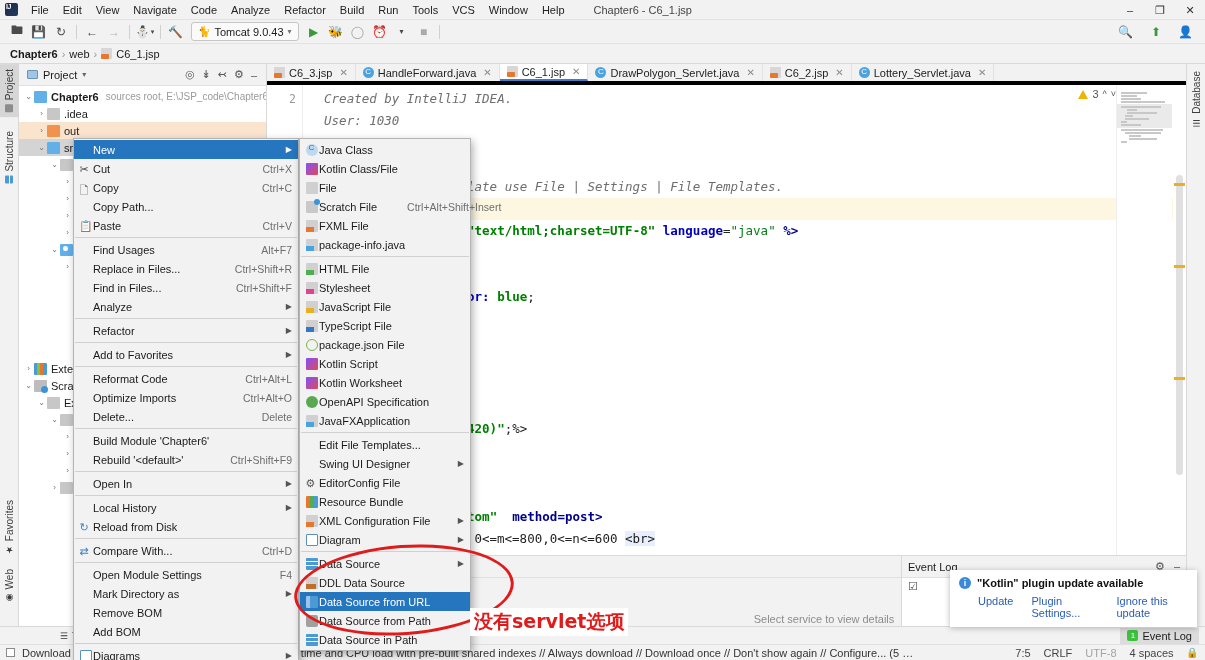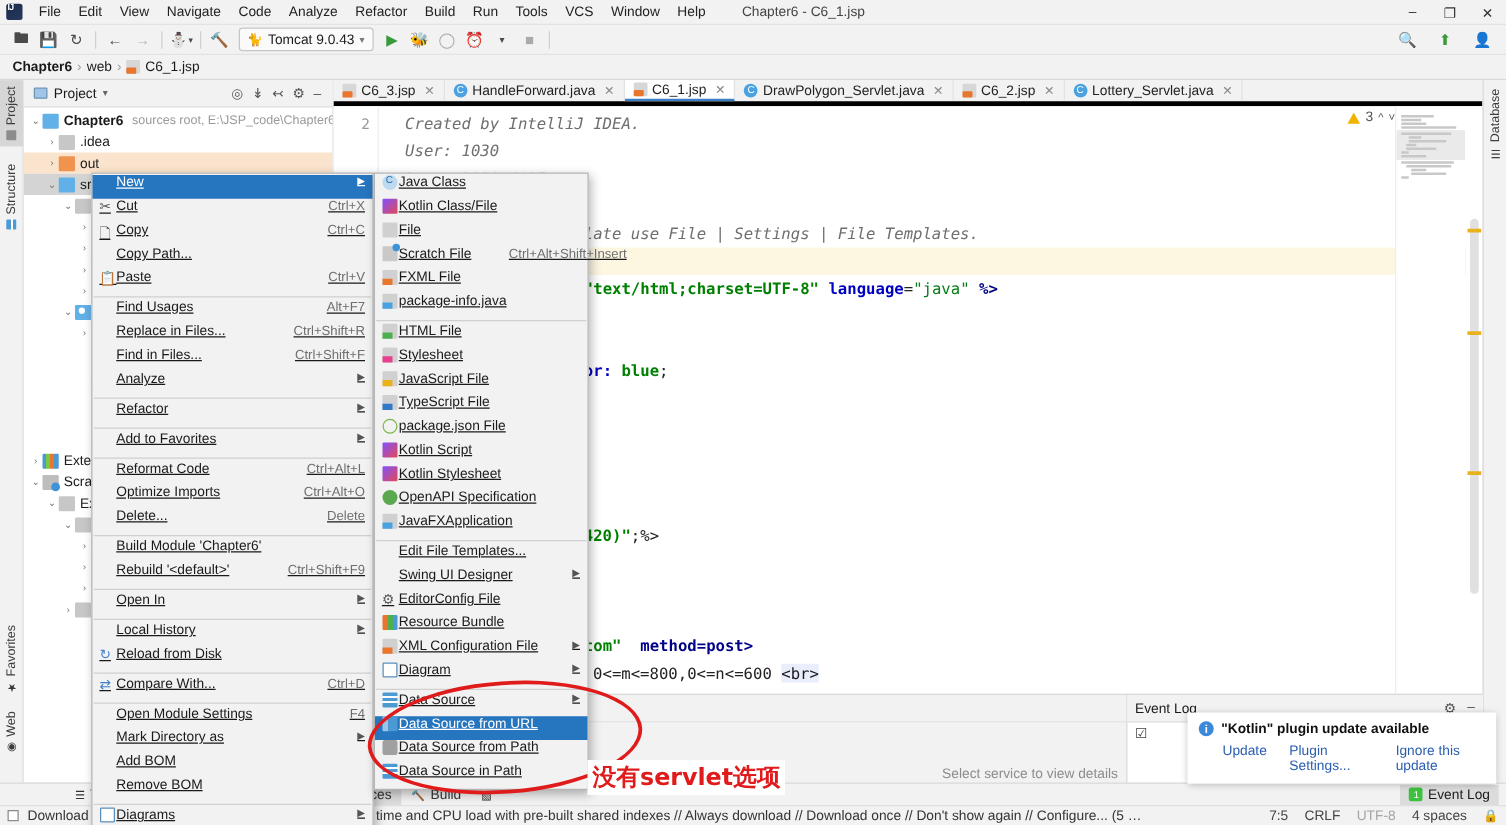--- a/index.html
+++ b/index.html
@@ -158,21 +158,21 @@
   .statusbar{position:absolute;left:0;right:0;bottom:0;height:16px;background:#f2f2f2;border-top:1px solid #e0e0e0;display:flex;align-items:center;font-size:11px;padding:0 6px;color:#333;}
   .sb-check{width:9px;height:9px;border:1px solid #8a8a8a;margin-right:7px;background:#fff;}
   .sb-right{margin-left:auto;display:flex;gap:13px;align-items:center;color:#444;}
   .sb-dim{color:#a5a5a5;}
 
   
   .ctxmenu{
     position:absolute;background:#f2f2f2;border:1px solid #b4b4b4;
     box-shadow:2px 3px 8px rgba(0,0,0,.3);z-index:100;padding:1px 0;font-size:11px;
   }
-  .mi{height:19px;display:flex;align-items:flex-start;padding:0 6px 0 4px;white-space:nowrap;color:#1a1a1a;text-decoration:underline;}
+  .mi{height:19px;display:flex;align-items:center;padding:0 6px 0 4px;white-space:nowrap;color:#1a1a1a;}
   .mi.sel{background:#2675bf;color:#fff;}
   .mi .mic{width:15px;flex:0 0 15px;display:flex;align-items:center;justify-content:center;}
   .mi .mtext{flex:1;padding-right:16px;}
   .mi .mkey{color:#6e6e6e;font-size:10.5px;margin-left:auto;padding-left:14px;}
   .mi .marr{margin-left:6px;font-size:8px;color:#555;}
   .mi.sel .marr{color:#fff;}
   .msep{height:1px;background:#d0d0d0;margin:2px 1px;}
 
   
   .g{width:12px;height:12px;border-radius:1px;display:inline-block;position:relative;}
@@ -792,25 +792,25 @@
         <span class="mtext">Open Module Settings</span>
         <span class="mkey">F4</span>
       </div>
       <div class="mi">
         <span class="mic"></span>
         <span class="mtext">Mark Directory as</span>
         <span class="marr">▶</span>
       </div>
       <div class="mi">
         <span class="mic"></span>
+        <span class="mtext">Remove BOM</span>
+      </div>
+      <div class="mi">
+        <span class="mic"></span>
         <span class="mtext">Add BOM</span>
-      </div>
-      <div class="mi">
-        <span class="mic"></span>
-        <span class="mtext">Remove BOM</span>
       </div>
       <div class="msep"></div>
       <div class="mi">
         <span class="mic">
           <span class="g diagram"></span>
         </span>
         <span class="mtext">Diagrams</span>
         <span class="marr">▶</span>
       </div>
     </div>
@@ -887,21 +887,21 @@
       <div class="mi">
         <span class="mic">
           <span class="g kotlin"></span>
         </span>
         <span class="mtext">Kotlin Script</span>
       </div>
       <div class="mi">
         <span class="mic">
           <span class="g kotlin"></span>
         </span>
-        <span class="mtext">Kotlin Stylesheet</span>
+        <span class="mtext">Kotlin Worksheet</span>
       </div>
       <div class="mi">
         <span class="mic">
           <span class="g openapi"></span>
         </span>
         <span class="mtext">OpenAPI Specification</span>
       </div>
       <div class="mi">
         <span class="mic">
           <span class="g jfx"></span>
@@ -944,20 +944,26 @@
         <span class="mtext">Diagram</span>
         <span class="marr">▶</span>
       </div>
       <div class="msep"></div>
       <div class="mi">
         <span class="mic">
           <span class="g ds"></span>
         </span>
         <span class="mtext">Data Source</span>
         <span class="marr">▶</span>
+      </div>
+      <div class="mi">
+        <span class="mic">
+          <span class="g ddl"></span>
+        </span>
+        <span class="mtext">DDL Data Source</span>
       </div>
       <div class="mi sel">
         <span class="mic">
           <span class="g dsurl"></span>
         </span>
         <span class="mtext">Data Source from URL</span>
       </div>
       <div class="mi">
         <span class="mic">
           <span class="g dspath"></span>

